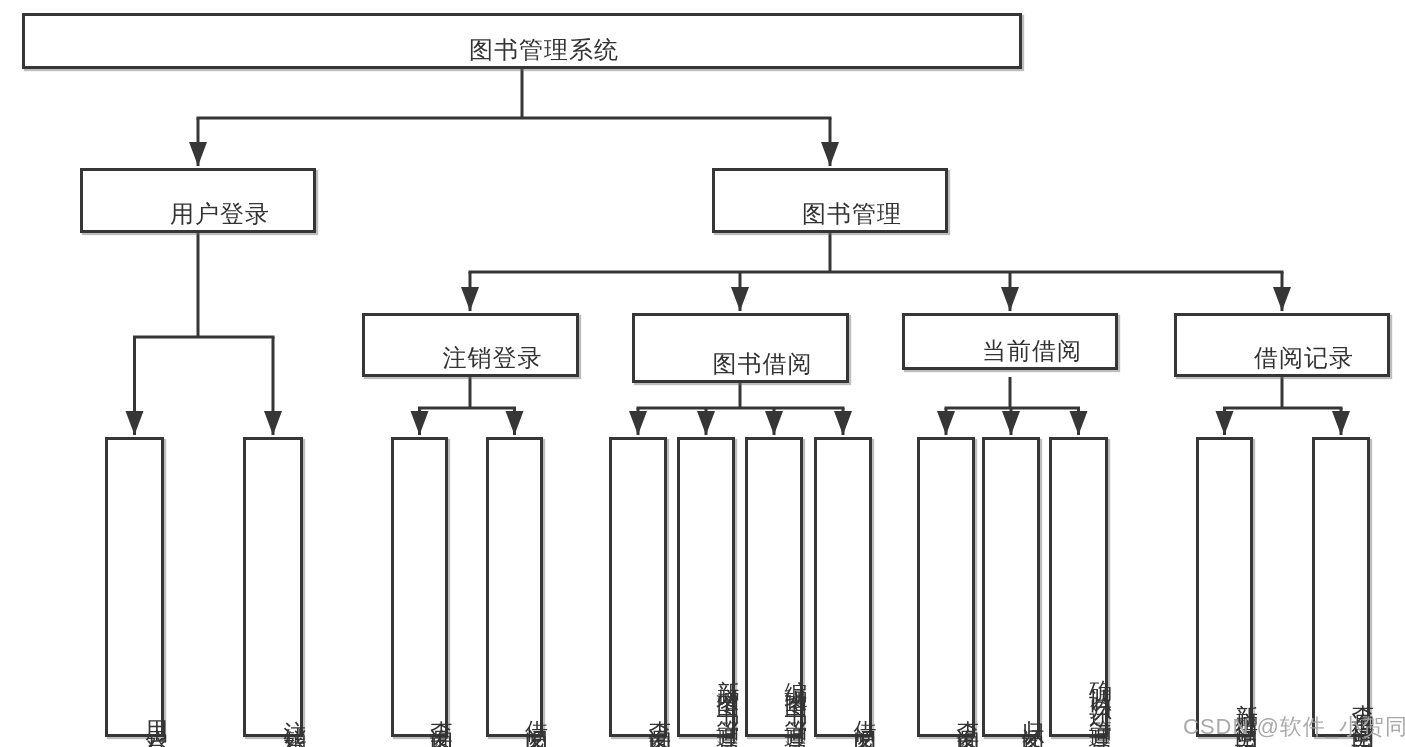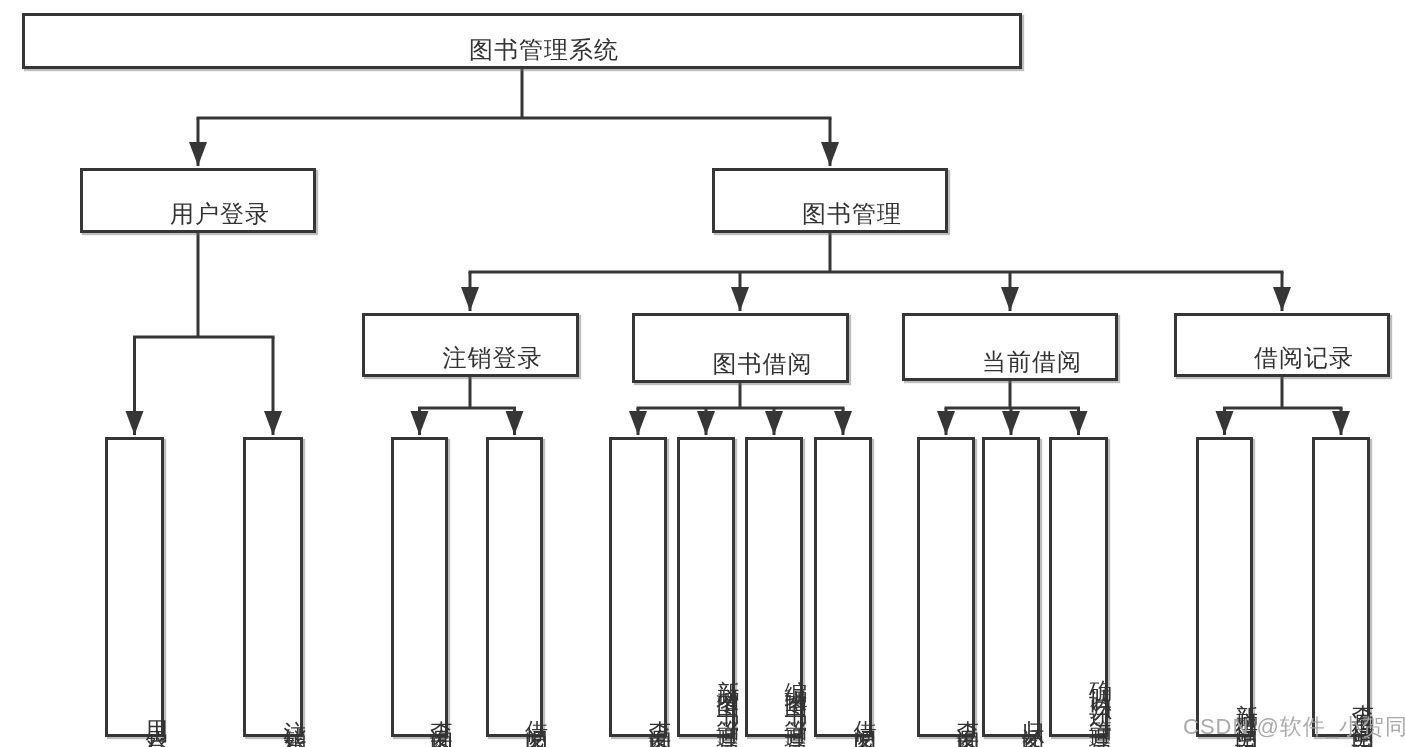--- a/index.html
+++ b/index.html
@@ -125,21 +125,21 @@
   <div class="box" style="left:712px;top:168px;width:236px;height:65px">
     <span class="lbl-h">图书管理</span>
   </div>
 
   <div class="box" style="left:362px;top:313px;width:217px;height:64px">
     <span class="lbl-h">注销登录</span>
   </div>
   <div class="box" style="left:632px;top:313px;width:217px;height:70px">
     <span class="lbl-h">图书借阅</span>
   </div>
-  <div class="box" style="left:902px;top:313px;width:216px;height:68px">
+  <div class="box" style="left:902px;top:313px;width:216px;height:57px">
     <span class="lbl-h">当前借阅</span>
   </div>
   <div class="box" style="left:1174px;top:313px;width:216px;height:64px">
     <span class="lbl-h">借阅记录</span>
   </div>
 
   <div class="box" style="left:105px;top:437px;width:59px;height:300px">
     <span class="lbl-v">用户登录</span>
   </div>
   <div class="box" style="left:243px;top:437px;width:60px;height:300px">

